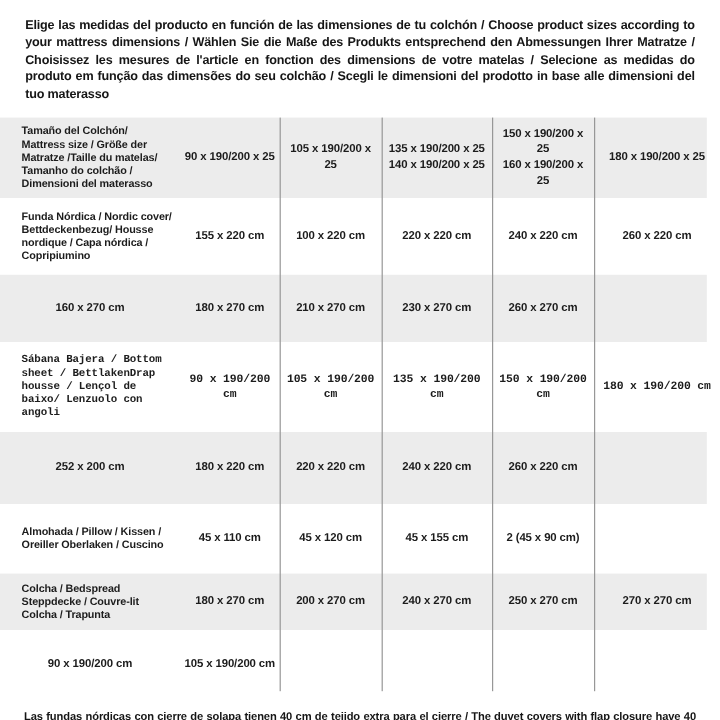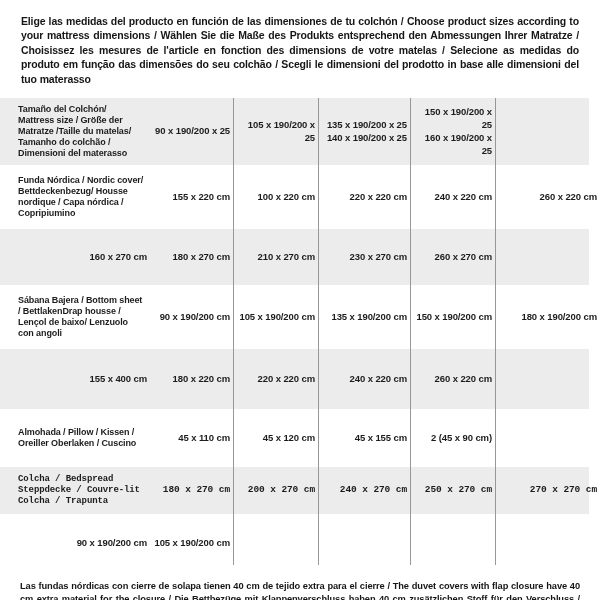--- a/index.html
+++ b/index.html
@@ -20,30 +20,30 @@
     align-items:center;
     margin-bottom:4px;
   }
   .row.stripe { background:#ececec; }
   .cell { font-weight:bold; }
   .cell.label {
     font-size:9px; line-height:1.22;
     padding:6px 6px 6px 18px; letter-spacing:-0.1px;
   }
   .cell.val {
-    font-size:9.5px; text-align:right; white-space:pre-line;
+    font-size:9.5px; text-align:center; white-space:pre-line;
     line-height:1.35; padding:2px 3px; letter-spacing:-0.1px;
   }
   .r1 { min-height:58px; }
   .r2 { min-height:54px; }
   .r3 { min-height:56px; }
-  .r4 { min-height:56px; }
+  .r4 { min-height:56px;font-family:Liberation Mono, monospace; }
   .r5 { min-height:60px; }
   .r6 { min-height:50px; }
-  .r7 { min-height:47px;font-family:Liberation Mono, monospace; }
+  .r7 { min-height:47px; }
   .r8 { min-height:51px; }
   .vline {
     position:absolute; top:0; bottom:4px; width:1px;
     background:#979797;
   }
   .vl1 { left:233px; } .vl2 { left:318px; } .vl3 { left:410px; } .vl4 { left:495px; }
   .footnote {
     font-weight:bold; font-size:9.3px; line-height:1.42;
     text-align:justify; margin:0; padding:7px 20px 0 20px;
     letter-spacing:-0.1px; color:#161616;
@@ -63,20 +63,21 @@
     <div class="vline vl4"></div>
 
     <div class="row stripe r1">
       <div class="cell label">Tamaño del Colchón/ Mattress size / Größe der Matratze /Taille du matelas/ Tamanho do colchão / Dimensioni del materasso</div>
       <div class="cell val">90 x 190/200 x 25</div>
       <div class="cell val">105 x 190/200 x 25</div>
       <div class="cell val">135 x 190/200 x 25
 140 x 190/200 x 25</div>
       <div class="cell val">150 x 190/200 x 25
 160 x 190/200 x 25</div>
+      <div class="cell val">180 x 190/200 x 25</div>
     </div>
 
     <div class="row r2">
       <div class="cell label">Funda Nórdica / Nordic cover/ Bettdeckenbezug/ Housse nordique / Capa nórdica / Copripiumino</div>
       <div class="cell val">155 x 220 cm</div>
       <div class="cell val">100 x 220 cm</div>
       <div class="cell val">220 x 220 cm</div>
       <div class="cell val">240 x 220 cm</div>
       <div class="cell val">260 x 220 cm</div>
     </div>
@@ -92,21 +93,21 @@
     <div class="row r4">
       <div class="cell label">Sábana Bajera / Bottom sheet / BettlakenDrap housse / Lençol de baixo/ Lenzuolo con angoli</div>
       <div class="cell val">90 x 190/200 cm</div>
       <div class="cell val">105 x 190/200 cm</div>
       <div class="cell val">135 x 190/200 cm</div>
       <div class="cell val">150 x 190/200 cm</div>
       <div class="cell val">180 x 190/200 cm</div>
     </div>
 
     <div class="row stripe r5">
-      <div class="cell val">155 x 400 cm</div>
+      <div class="cell val">252 x 200 cm</div>
       <div class="cell val">180 x 220 cm</div>
       <div class="cell val">220 x 220 cm</div>
       <div class="cell val">240 x 220 cm</div>
       <div class="cell val">260 x 220 cm</div>
     </div>
 
     <div class="row r6">
       <div class="cell label">Almohada / Pillow / Kissen / Oreiller Oberlaken / Cuscino</div>
       <div class="cell val">45 x 110 cm</div>
       <div class="cell val">45 x 120 cm</div>

